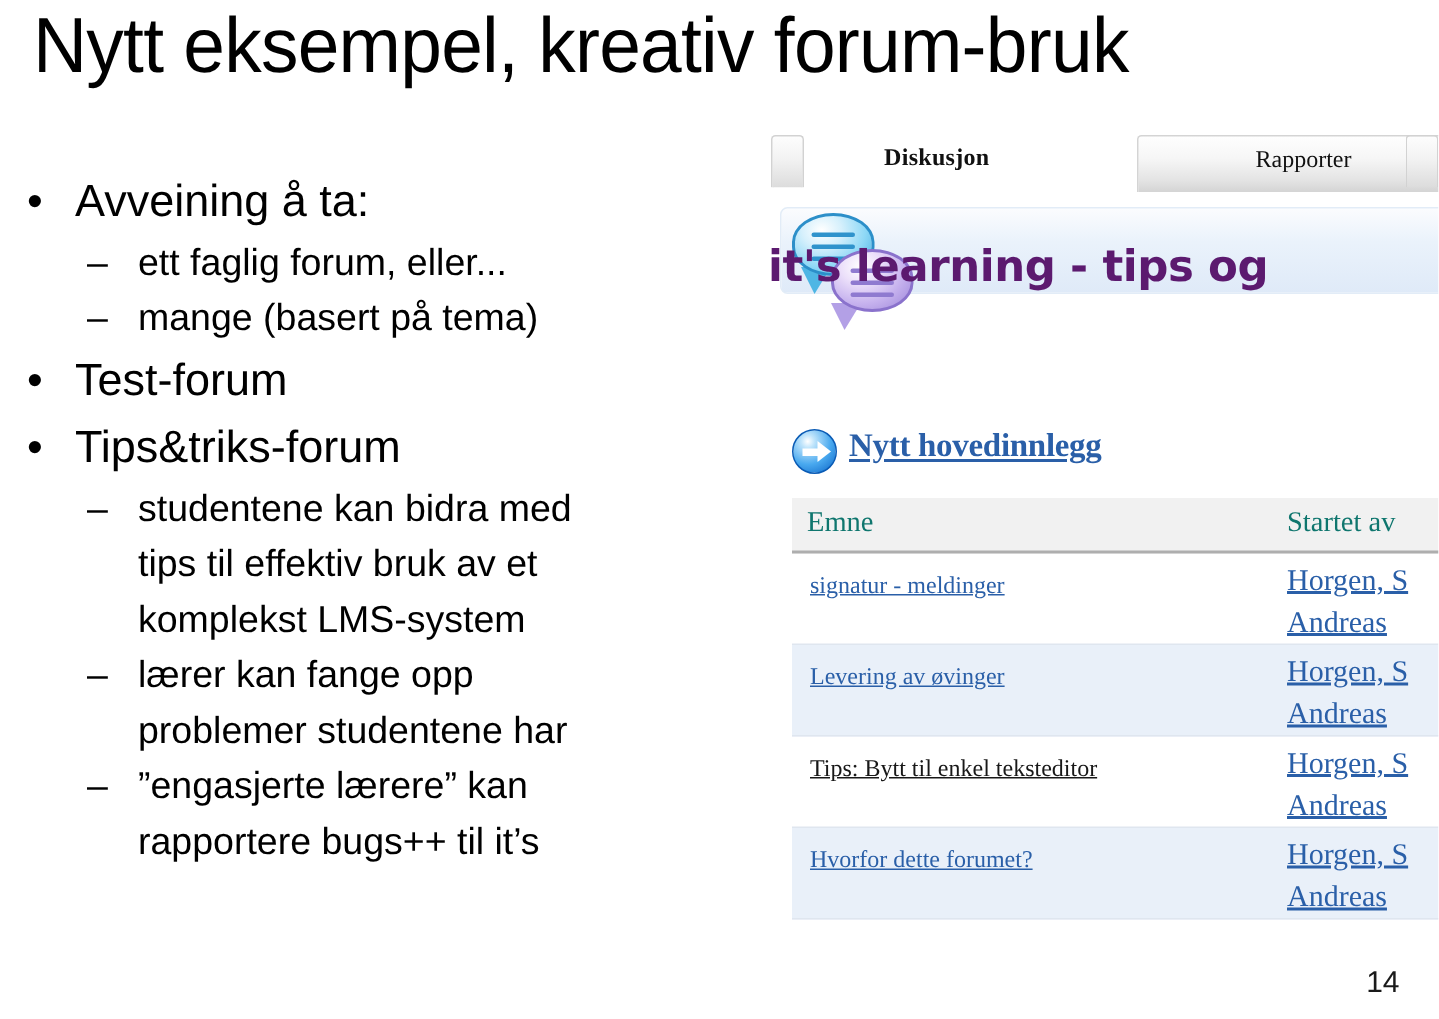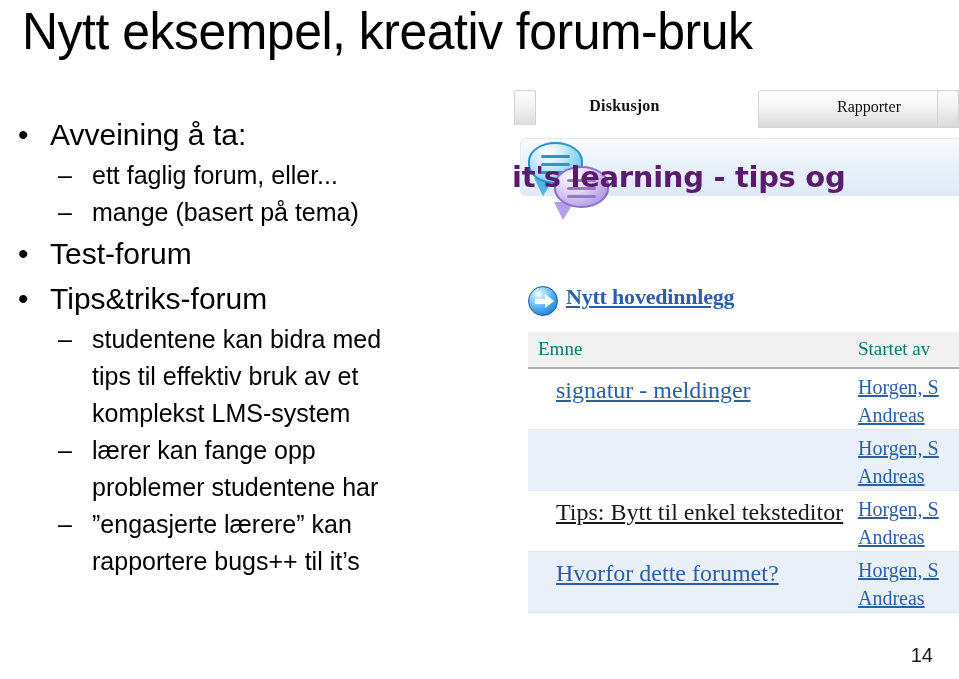--- a/index.html
+++ b/index.html
@@ -273,24 +273,24 @@
   #th-startet-av { left: 330px; }
 
   .trow {
     position: relative;
     height: 60px;
     border-bottom: 1px solid #dfe6ef;
   }
   .trow.alt { background: #e9f0f9; }
   .trow .topic {
     position: absolute;
-    left: 28px;
+    left: 12px;
     top: 8px;
     width: 300px;
-    font-size: 24px;
+    font-size: 16px;
     line-height: 27px;
     text-decoration: underline;
     color: #2a5fa8;
   }
   .trow .topic.visited { color: #181818; }
   .trow .author {
     position: absolute;
     left: 330px;
     top: 4px;
     width: 130px;
@@ -408,20 +408,21 @@
 
     <div class="trow">
       <div class="topic">signatur - meldinger</div>
       <div class="author">
         <span class="an">Horgen, S</span>
         <span class="an">Andreas</span>
       </div>
     </div>
 
     <div class="trow alt">
+      <div class="topic">Levering av øvinger</div>
       <div class="author">
         <span class="an">Horgen, S</span>
         <span class="an">Andreas</span>
       </div>
     </div>
 
     <div class="trow">
       <div class="topic visited">Tips: Bytt til enkel teksteditor</div>
       <div class="author">
         <span class="an">Horgen, S</span>

